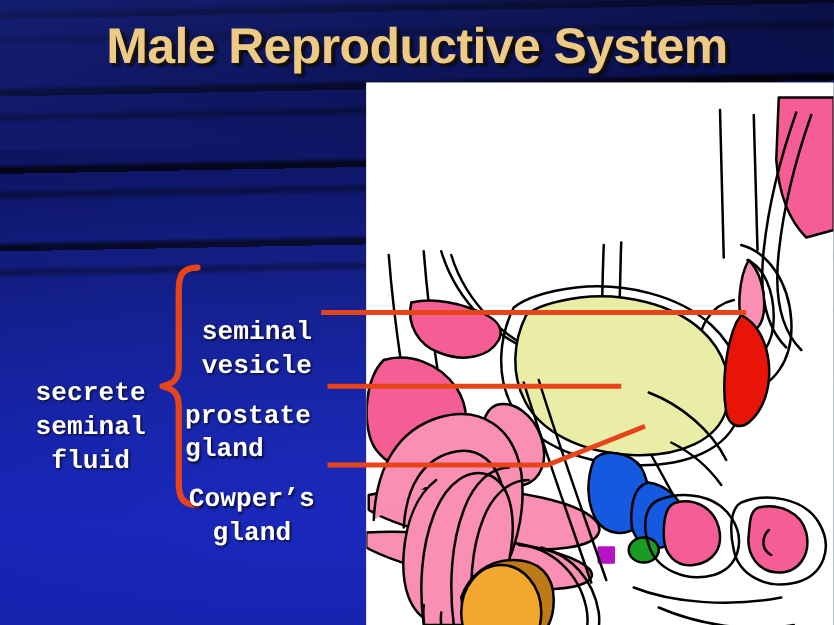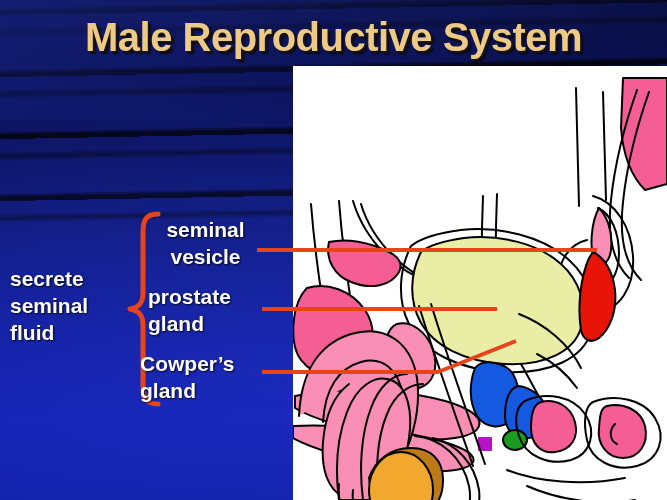--- a/index.html
+++ b/index.html
@@ -87,48 +87,50 @@
     background: #ffffff;
     overflow: hidden;
   }
   #panel svg { display: block; }
 
   
   .lbl {
     position: absolute;
     color: #ffffff;
     font-weight: bold;
-    font-family: Liberation Sans, sans-serif;
+    font-family: Liberation Mono, monospace;
     font-size: 21px;
     line-height: 27px;
     text-shadow: 1px 1px 2px rgba(0,0,0,0.85);
     white-space: pre-line;
+    margin-top: 37px;
   }
   #lbl-secrete {
     left: 10px;
     top: 265px;
     width: 125px;
-    text-align: left;
+    text-align: center;
   }
   #lbl-sv {
     left: 148px;
     top: 216px;
     width: 115px;
     text-align: center;
   }
   #lbl-prostate {
     left: 148px;
     top: 283px;
     width: 115px;
     text-align: left;
   }
   #lbl-cowper {
     left: 140px;
     top: 350px;
     width: 123px;
+    text-align: center;
   }
 
   
   #brace {
     position: absolute;
     left: 127px;
     top: 211px;
     width: 34px;
     height: 196px;
   }

